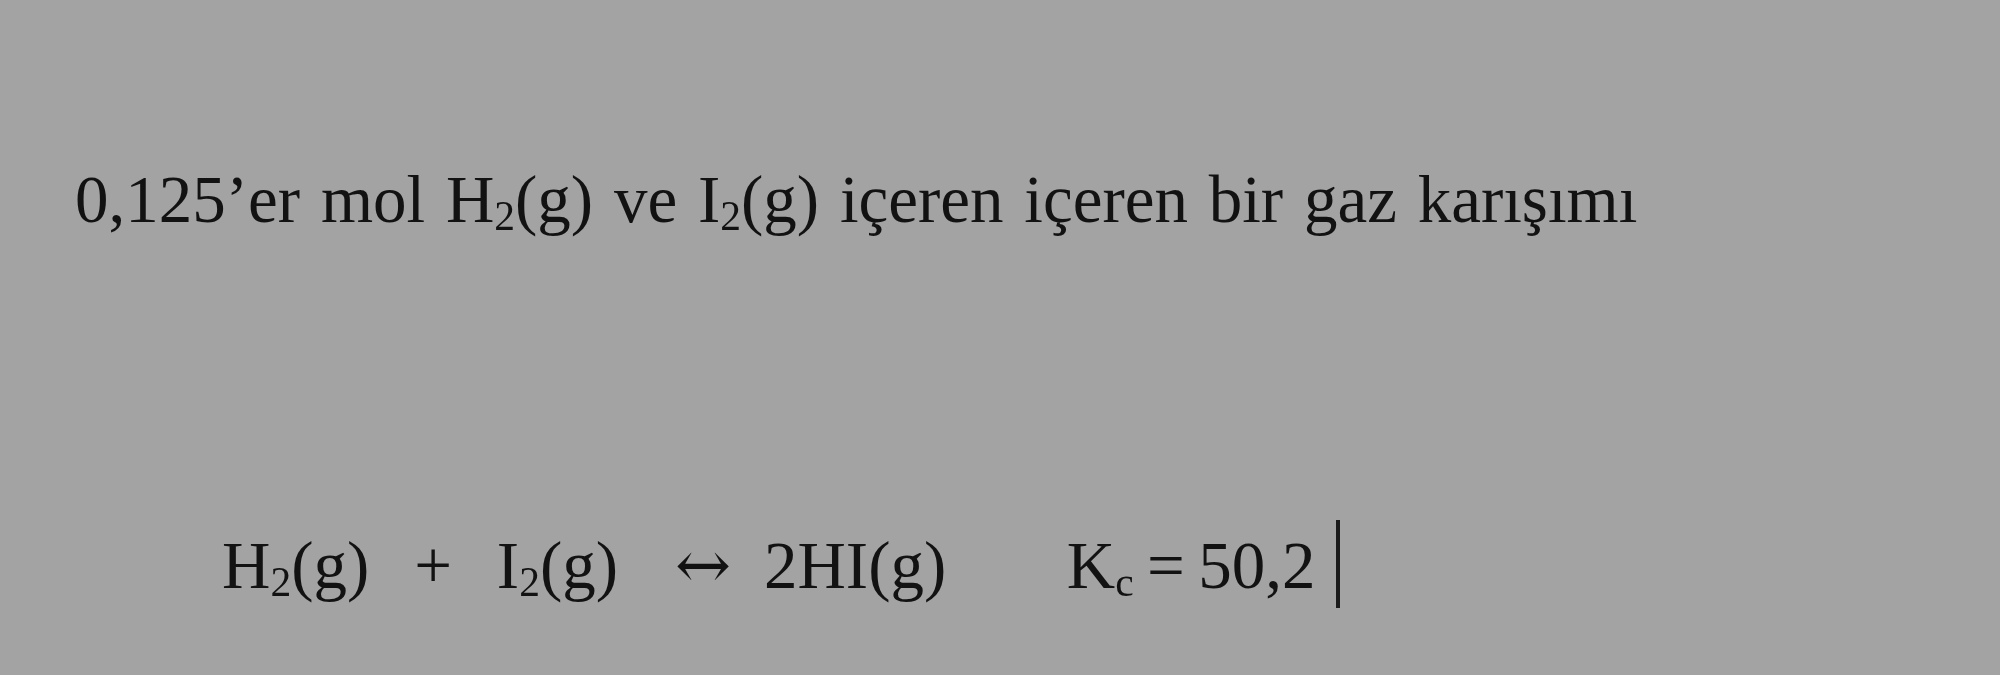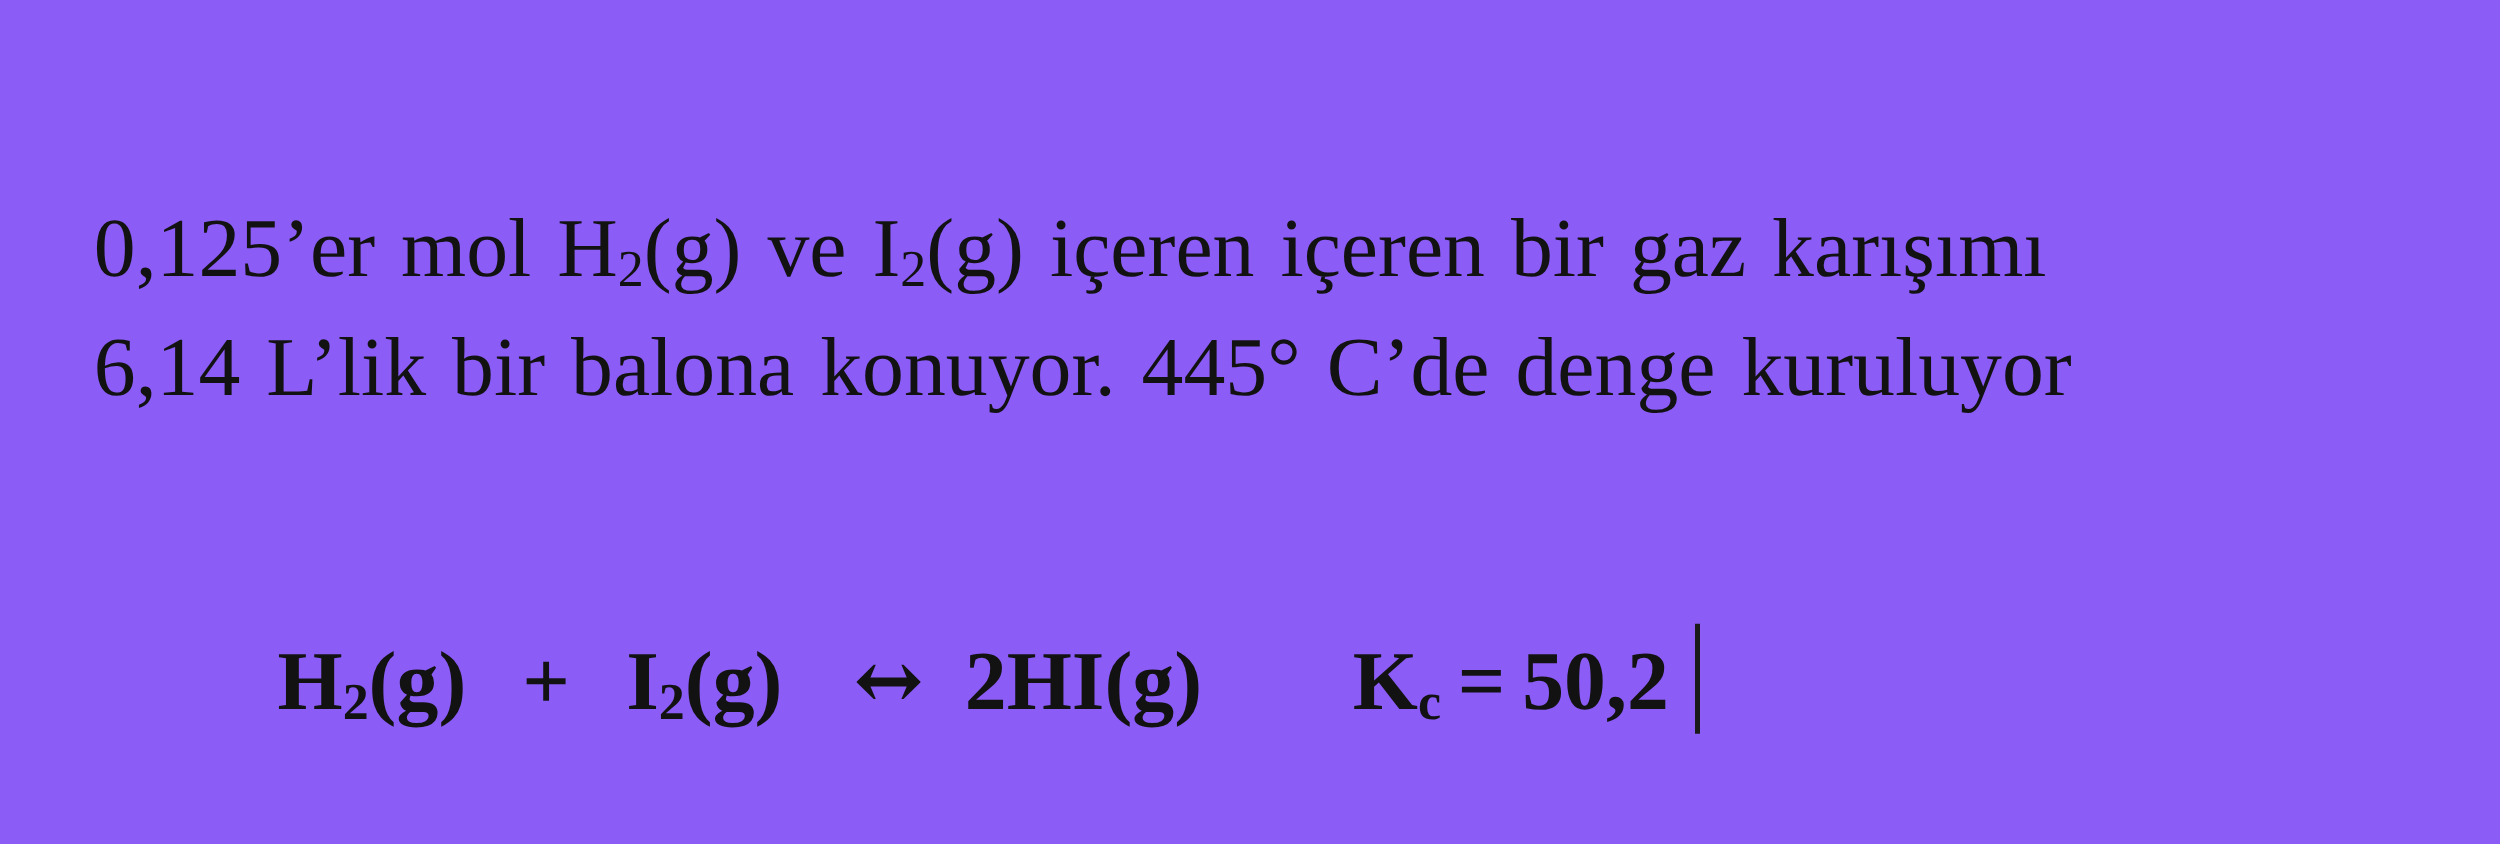--- a/index.html
+++ b/index.html
@@ -9,21 +9,21 @@
   body {
     width: 2000px;
     height: 675px;
     background: #ffffff;
     overflow: hidden;
   }
   .page {
     position: relative;
     width: 2000px;
     height: 675px;
-    background: #8b5cf6;
+    background: #a3a3a3;
     color: #121212;
     font-family: "Liberation Serif", "DejaVu Serif", serif;
   }
   .text-block {
     position: absolute;
     left: 75px;
     top: 152px;
   }
   .line {
     font-size: 67px;
@@ -32,25 +32,24 @@
     word-spacing: 0.06em;
   }
   sub {
     font-size: 0.62em;
     line-height: 0;
     vertical-align: -0.19em;
   }
   .equation-row {
     position: absolute;
     left: 222px;
-    top: 496px;
+    top: 518px;
     font-size: 67px;
     line-height: 95px;
     white-space: nowrap;
-    font-weight: bold;
   }
   .species { display: inline; }
   .plus {
     margin: 0 0.42em;
   }
   .arrow {
     margin-left: 0.60em;
     margin-right: 0.24em;
     font-family: "DejaVu Serif", "DejaVu Sans", serif;
   }
@@ -71,21 +70,20 @@
 </style>
 </head>
 <body>
 
 <div class="page">
 
   <div class="text-block">
 
     <div class="line"><span>0,125’er mol H</span><sub>2</sub><span>(g) ve I</span><sub>2</sub><span>(g) içeren içeren bir gaz karışımı</span></div>
 
-    <div class="line">6,14 L’lik bir balona konuyor. 445° C’de denge kuruluyor</div>
 
 
   </div>
 
   <div class="equation-row">
 
     <span class="species"><span>H</span><sub>2</sub><span>(g)</span></span>
 
     <span class="plus">+</span>
 

